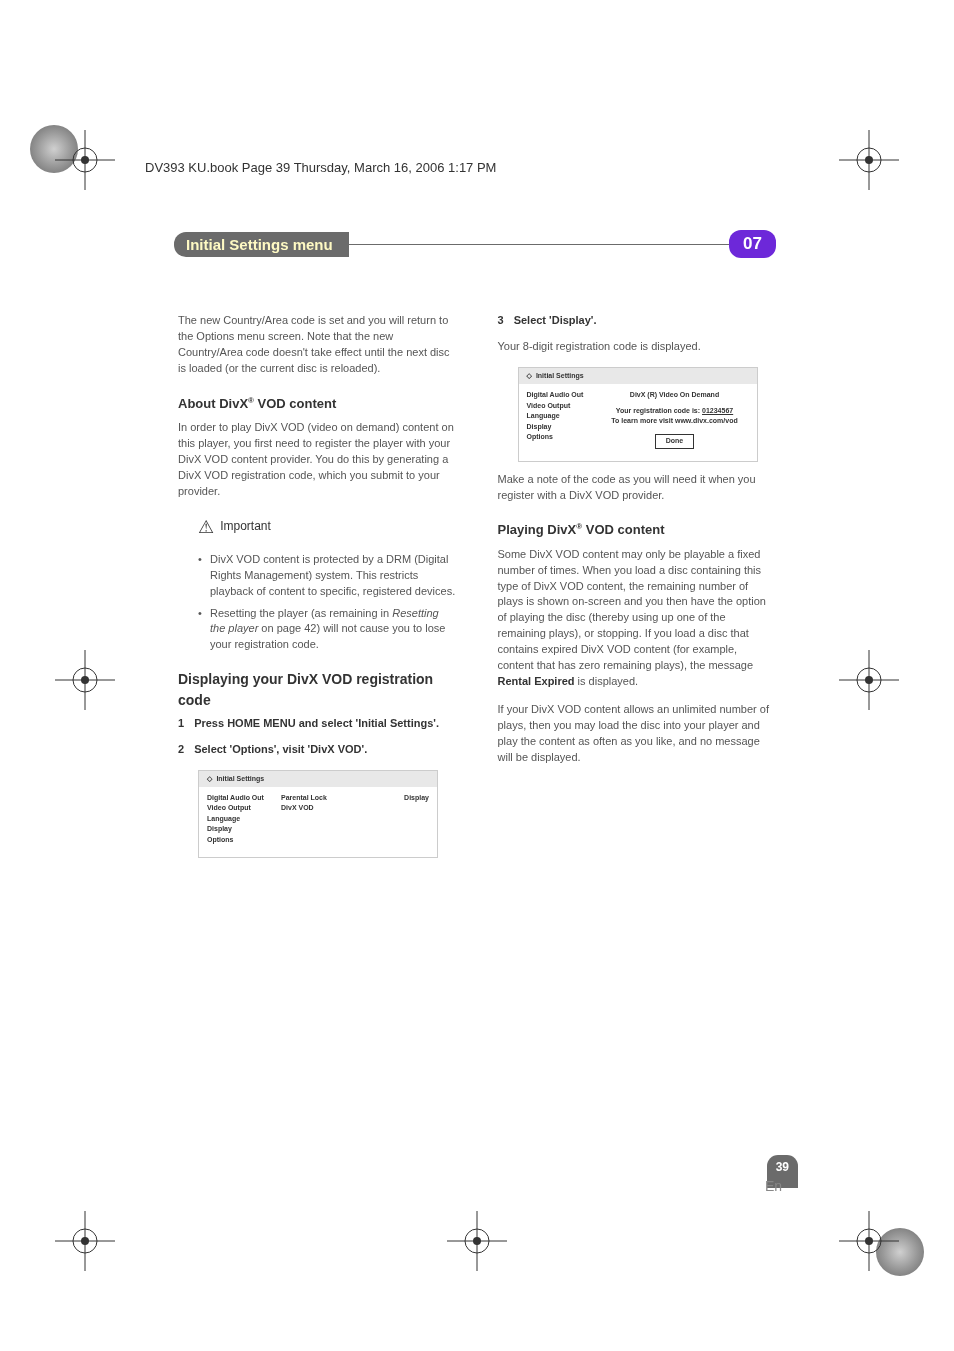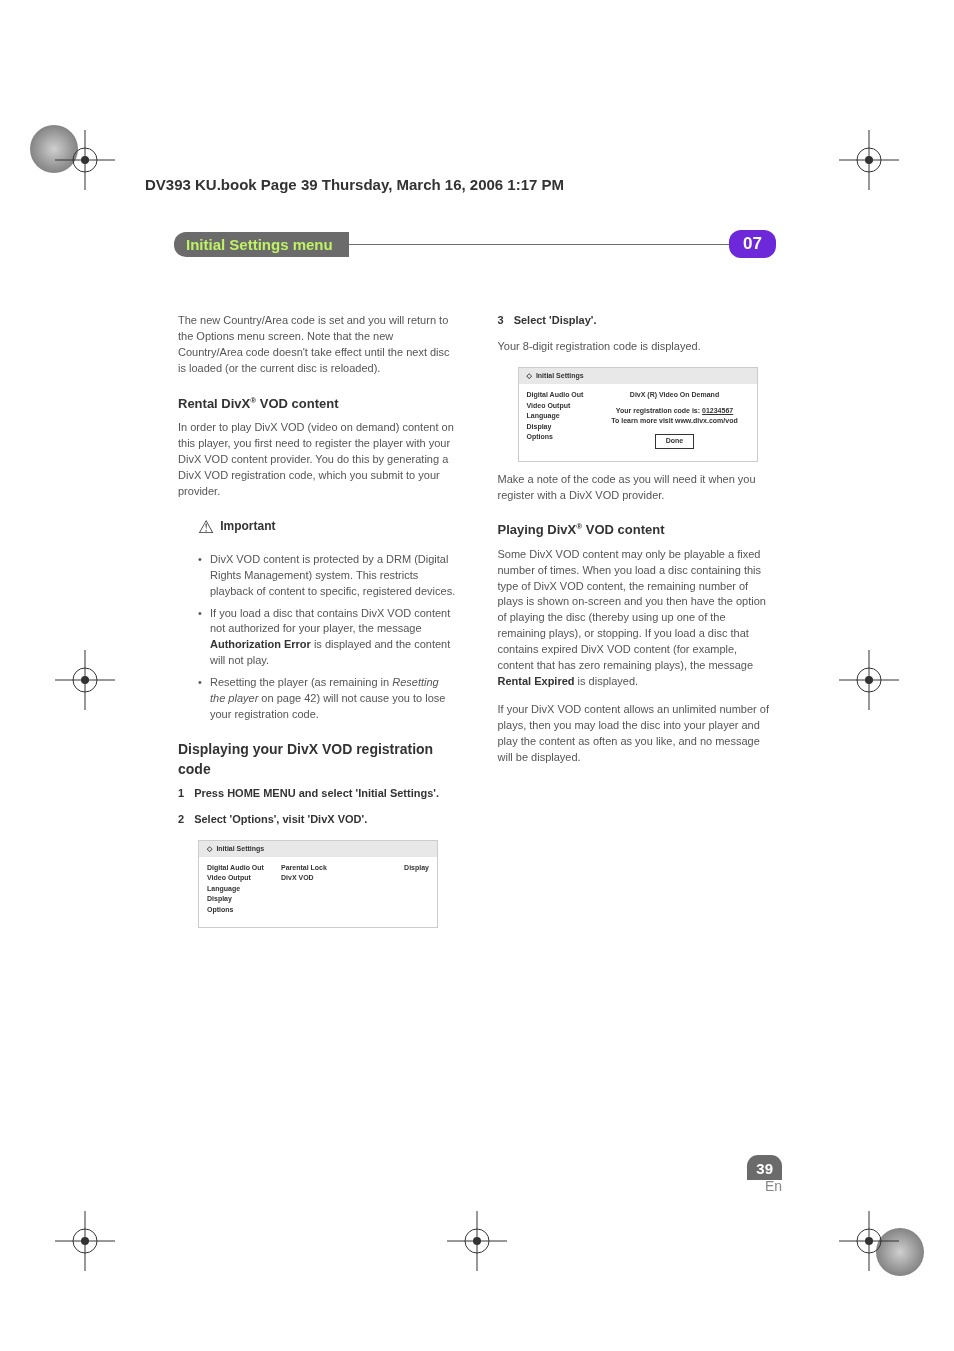--- a/index.html
+++ b/index.html
@@ -18,40 +18,39 @@
     .crop-mark svg { width: 100%; height: 100%; }
     .crop-tl { top: 130px; left: 55px; }
     .crop-tr { top: 130px; right: 55px; }
     .crop-bl { bottom: 80px; left: 55px; }
     .crop-br { bottom: 80px; right: 55px; }
     .crop-ml { top: 650px; left: 55px; }
     .crop-mr { top: 650px; right: 55px; }
     .crop-mb { bottom: 80px; left: 447px; }
     .header-line {
       position: absolute;
-      top: 176px;
+      top: 160px;
       left: 145px;
-      font-size: 15px;
-      color: #333;
-      font-weight: bold;
+      font-size: 13px;
+      color: #333;
     }
     .page-container {
       position: absolute;
       top: 230px;
       left: 178px;
       width: 598px;
     }
     .chapter-header {
       display: flex;
       align-items: center;
       margin-bottom: 55px;
     }
     .chapter-title {
       background: #6b6b6b;
-      color: #bef264;
+      color: #fef9c3;
       font-weight: bold;
       font-size: 15px;
       padding: 4px 16px 4px 12px;
       border-radius: 12px 0 0 12px;
       position: relative;
       flex: 0 0 auto;
       margin-left: -4px;
     }
     .chapter-line {
       flex: 1;
@@ -95,21 +94,21 @@
       display: flex;
       align-items: center;
       gap: 6px;
       margin: 14px 0 8px 20px;
     }
     .warning-icon {
       font-size: 18px;
       color: #333;
     }
     .warning-label {
-      font-weight: bold;
+      font-weight: normal;
       font-size: 12px;
       color: #333;
     }
     ul.bullets {
       list-style: none;
       padding-left: 20px;
       margin-top: 12px;
     }
     ul.bullets li {
       position: relative;
@@ -180,26 +179,26 @@
       padding: 1px 10px;
       margin-top: 8px;
       font-weight: bold;
     }
     .sup { vertical-align: super; font-size: 8px; }
     .bold { font-weight: bold; color: #333; }
     .italic { font-style: italic; }
     .page-number {
       position: absolute;
       top: 1155px;
-      right: 172px;
+      right: 156px;
       background: #6b6b6b;
       color: #fff;
       font-weight: bold;
-      font-size: 15px;
-      padding: 5px 9px 3px 9px;
+      font-size: 12px;
+      padding: 5px 9px 14px 9px;
       border-radius: 11px 11px 0 0;
       text-align: center;
     }
     .page-lang {
       position: absolute;
       top: 1178px;
       right: 172px;
       font-size: 14px;
       color: #888;
     }
@@ -269,31 +268,30 @@
     <span class="chapter-title">Initial Settings menu</span>
     <span class="chapter-line"></span>
     <span class="chapter-number">07</span>
   </div>
 
   <div class="columns">
     <div class="column">
       <p class="body-text">The new Country/Area code is set and you will return to the Options menu screen. Note that the new Country/Area code doesn't take effect until the next disc is loaded (or the current disc is reloaded).</p>
 
       <h3 class="section-heading">
-        <span>Rental DivX</span><span class="sup">®</span><span> VOD content</span>
+        <span>About DivX</span><span class="sup">®</span><span> VOD content</span>
       </h3>
       <p class="body-text">In order to play DivX VOD (video on demand) content on this player, you first need to register the player with your DivX VOD content provider. You do this by generating a DivX VOD registration code, which you submit to your provider.</p>
 
       <div class="warning-box">
         <span class="warning-icon">⚠</span>
         <span class="warning-label">Important</span>
       </div>
       <ul class="bullets">
         <li><span>DivX VOD content is protected by a DRM (Digital Rights Management) system. This restricts playback of content to specific, registered devices.</span></li>
-        <li><span>If you load a disc that contains DivX VOD content not authorized for your player, the message </span><span class="bold">Authorization Error</span><span> is displayed and the content will not play.</span></li>
         <li><span>Resetting the player (as remaining in </span><span class="italic">Resetting the player</span><span> on page 42) will not cause you to lose your registration code.</span></li>
       </ul>
 
       <h4 class="sub-heading">Displaying your DivX VOD registration code</h4>
 
       <p class="step"><span class="step-num">1</span><span>Press HOME MENU and select 'Initial Settings'.</span></p>
       <p class="step"><span class="step-num">2</span><span>Select 'Options', visit 'DivX VOD'.</span></p>
 
       <div class="screenshot">
         <div class="screenshot-header">

